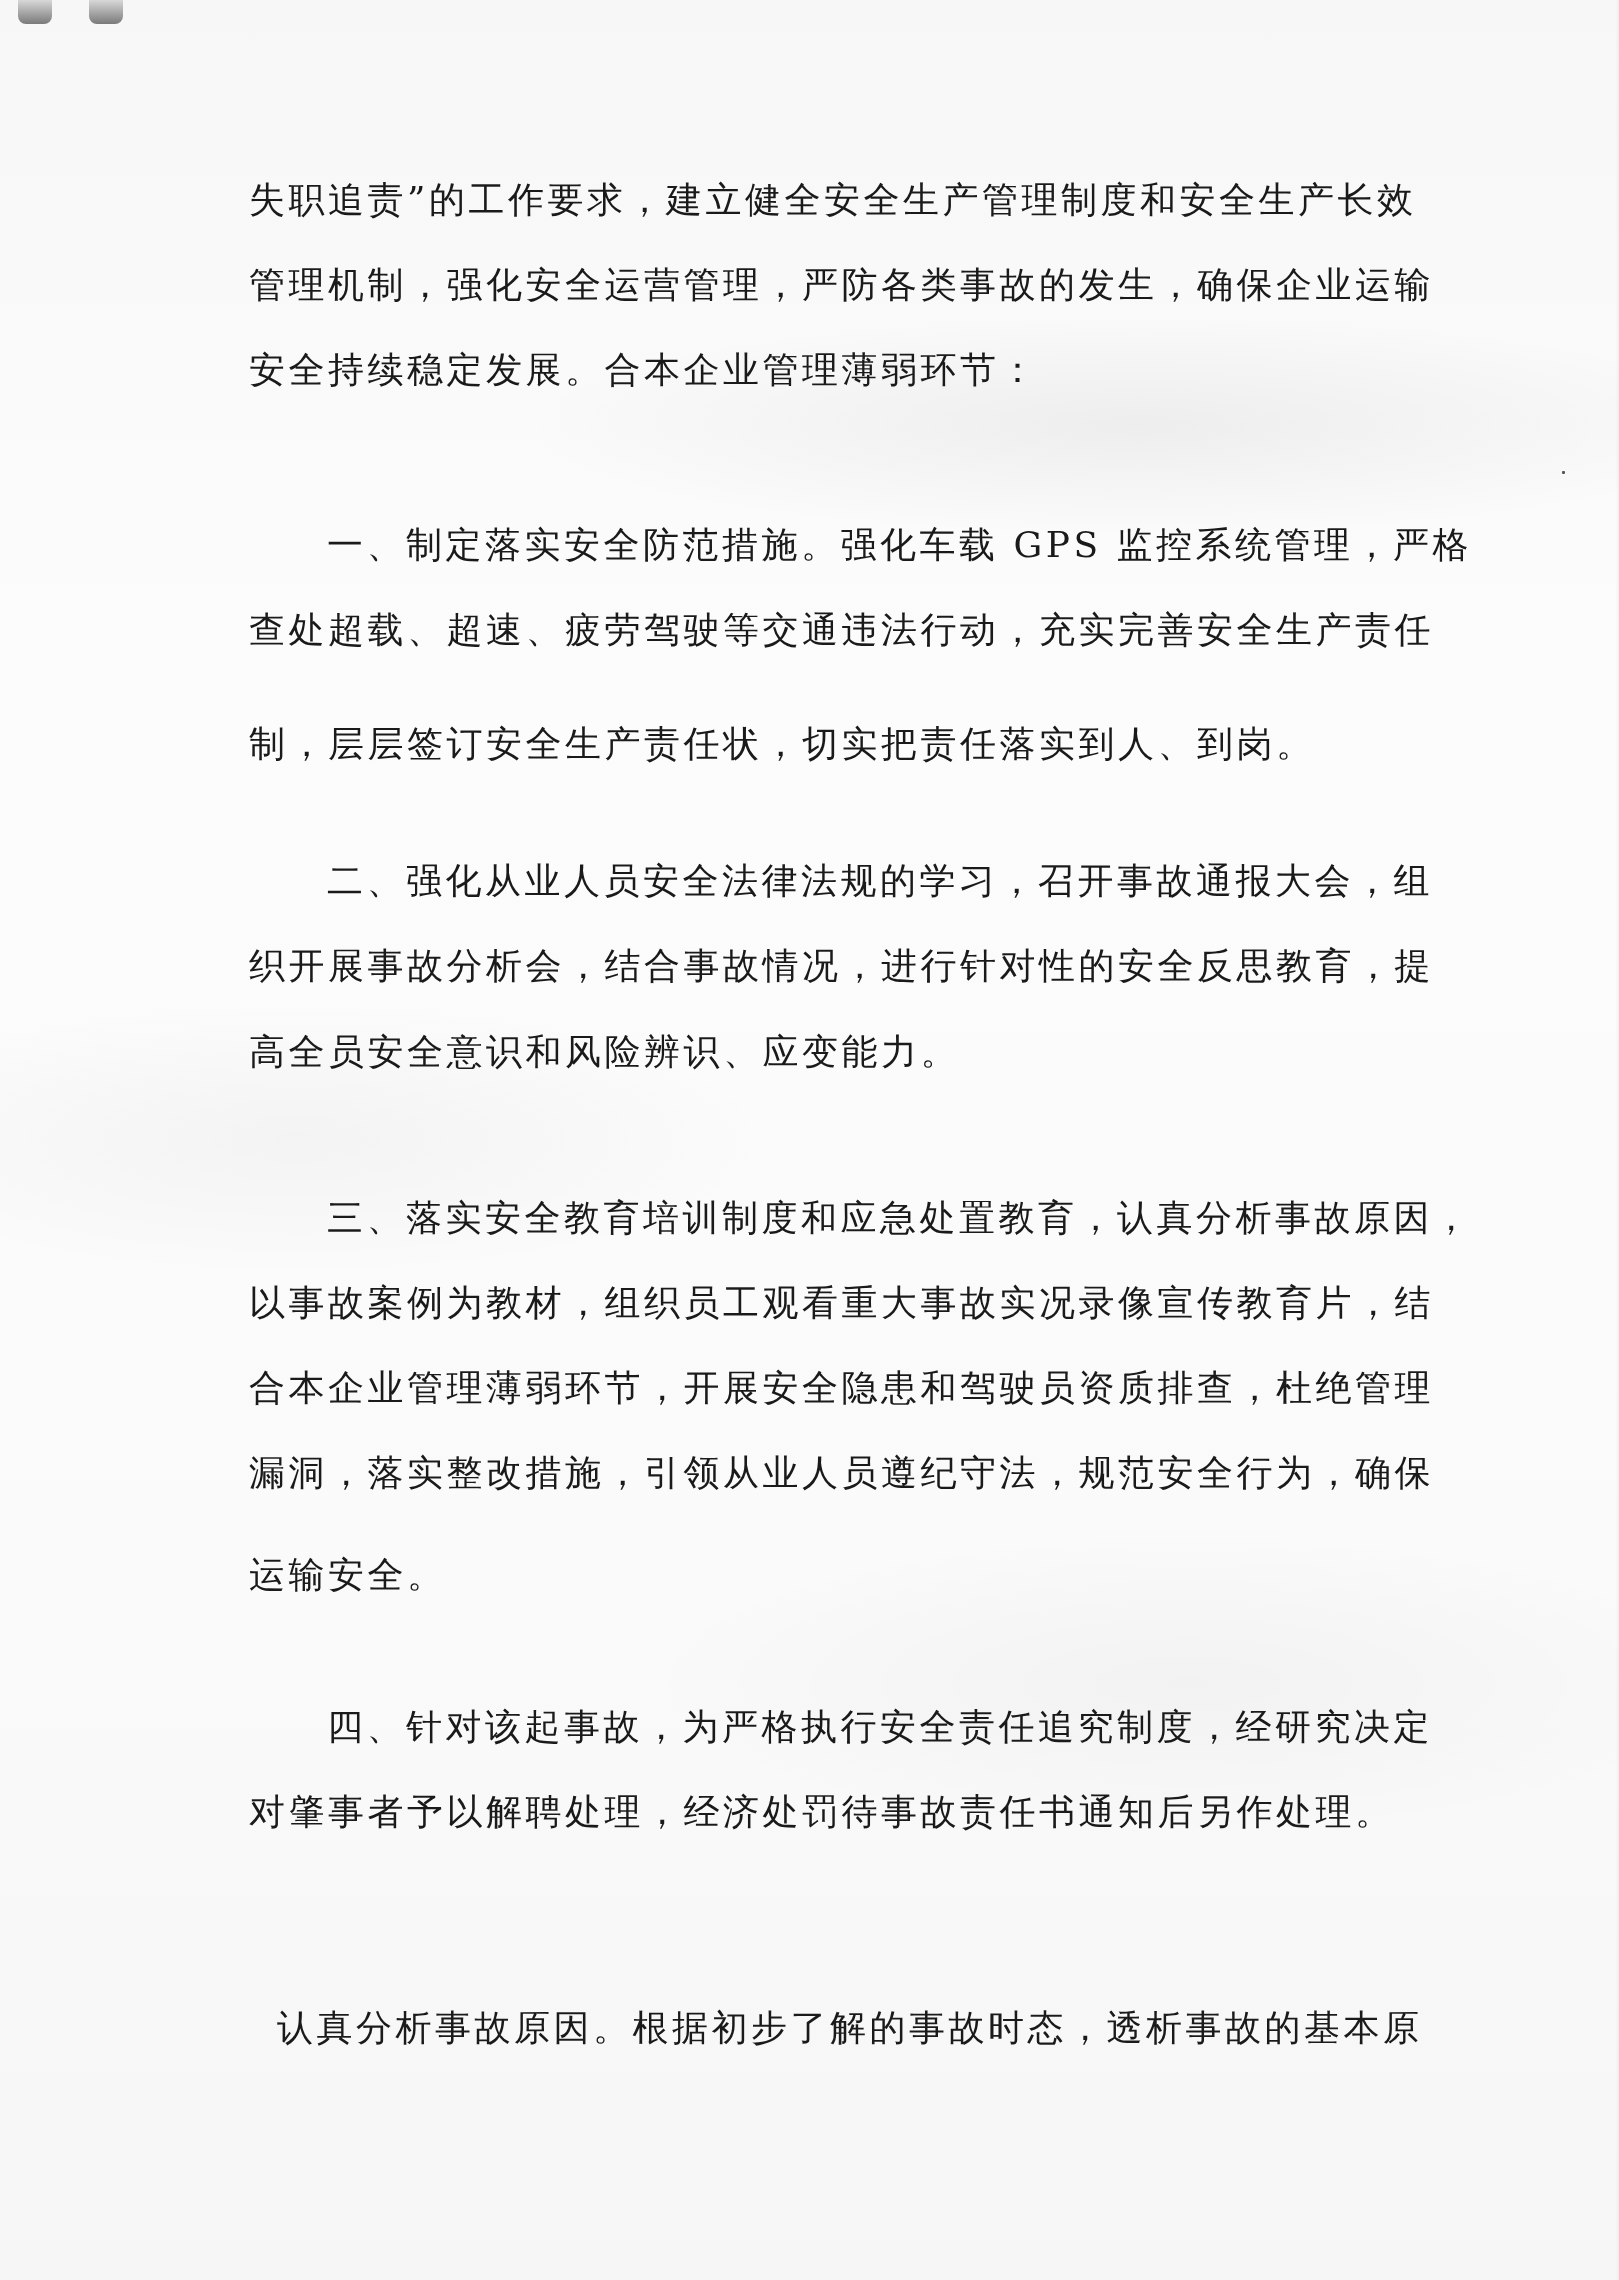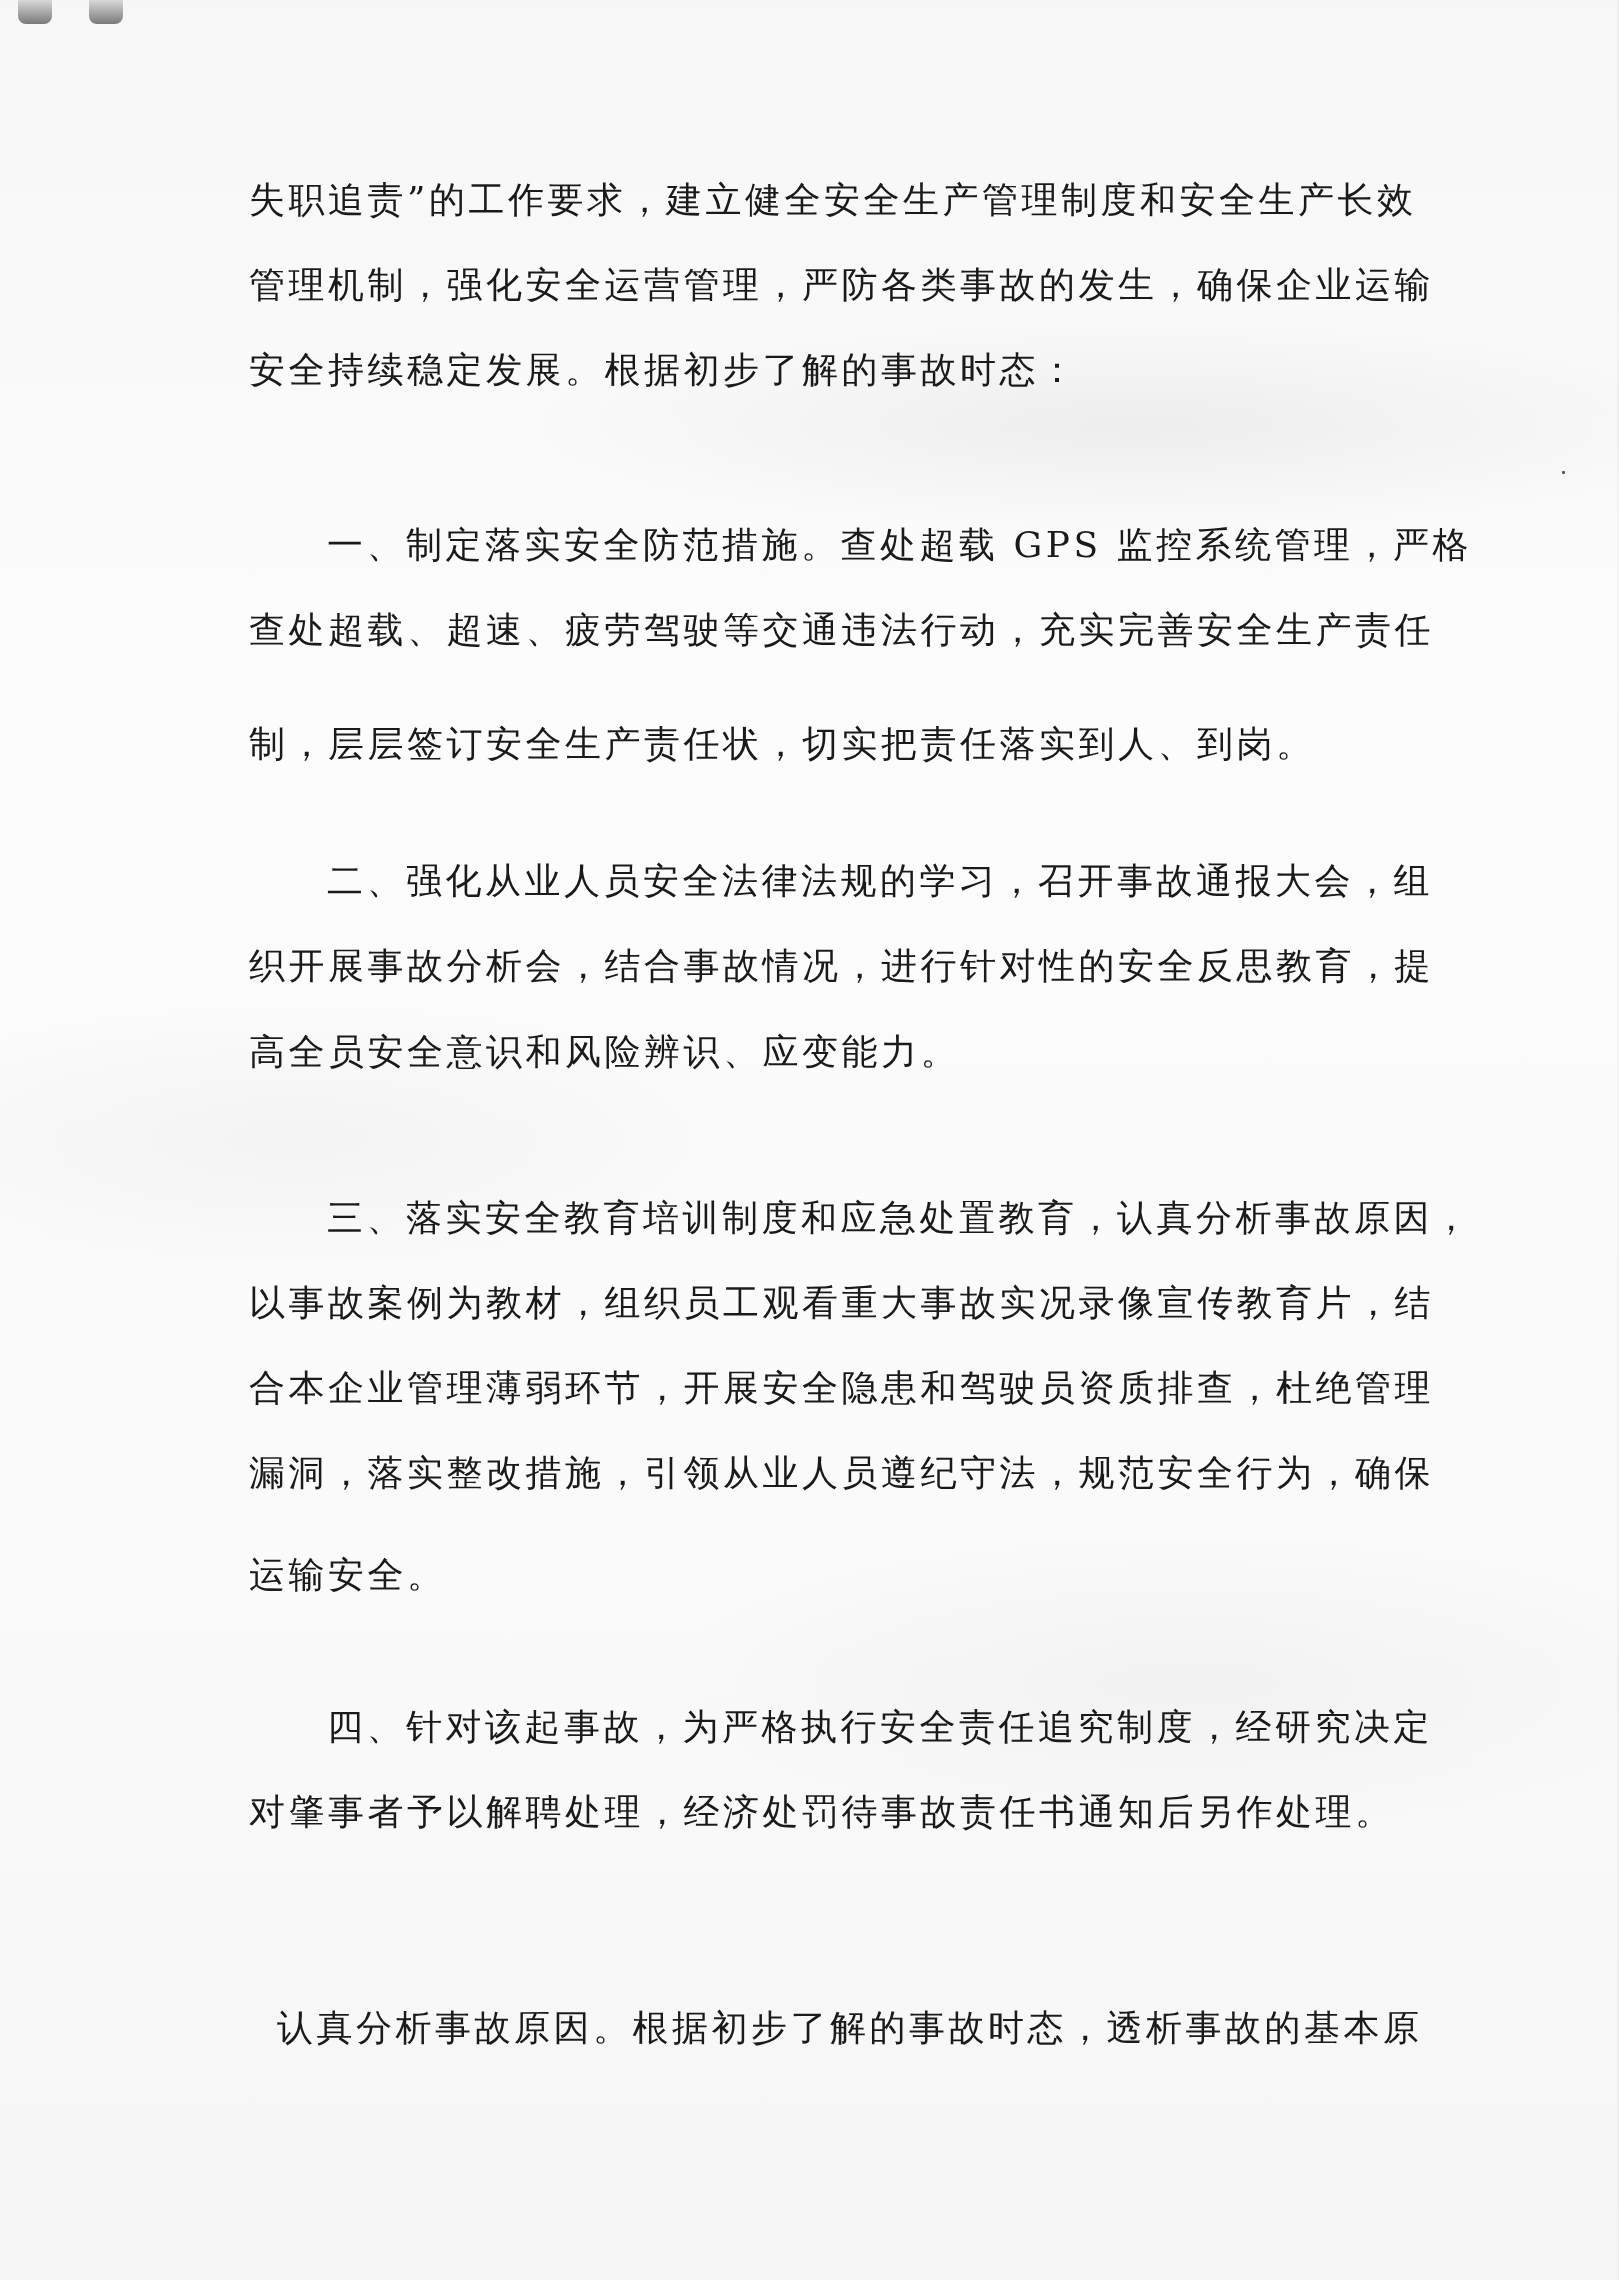--- a/index.html
+++ b/index.html
@@ -47,25 +47,25 @@
     <span style="left:0"></span>
     <span style="left:71px"></span>
   </div>
 <div class="right-edge"></div>
 <div class="speck" style="left:1562px; top:471px;"></div>
 
 <div>
   <div>
     <div class="line" style="top:178px;">失职追责”的工作要求，建立健全安全生产管理制度和安全生产长效</div>
     <div class="line" style="top:263px;text-align:right;">管理机制，强化安全运营管理，严防各类事故的发生，确保企业运输</div>
-    <div class="line" style="top:348px;">安全持续稳定发展。根据初步了解的事故时态：</div>
+    <div class="line" style="top:348px;">安全持续稳定发展。合本企业管理薄弱环节：</div>
   </div>
 
   <div>
-    <div class="line indent" style="top:523px;">一、制定落实安全防范措施。查处超载 GPS 监控系统管理，严格</div>
+    <div class="line indent" style="top:523px;">一、制定落实安全防范措施。强化车载 GPS 监控系统管理，严格</div>
     <div class="line" style="top:608px;">查处超载、超速、疲劳驾驶等交通违法行动，充实完善安全生产责任</div>
     <div class="line" style="top:693px;margin-top:29px;">制，层层签订安全生产责任状，切实把责任落实到人、到岗。</div>
   </div>
 
   <div>
     <div class="line indent" style="top:859px;">二、强化从业人员安全法律法规的学习，召开事故通报大会，组</div>
     <div class="line" style="top:944px;">织开展事故分析会，结合事故情况，进行针对性的安全反思教育，提</div>
     <div class="line" style="top:1030px;">高全员安全意识和风险辨识、应变能力。</div>
   </div>
 

